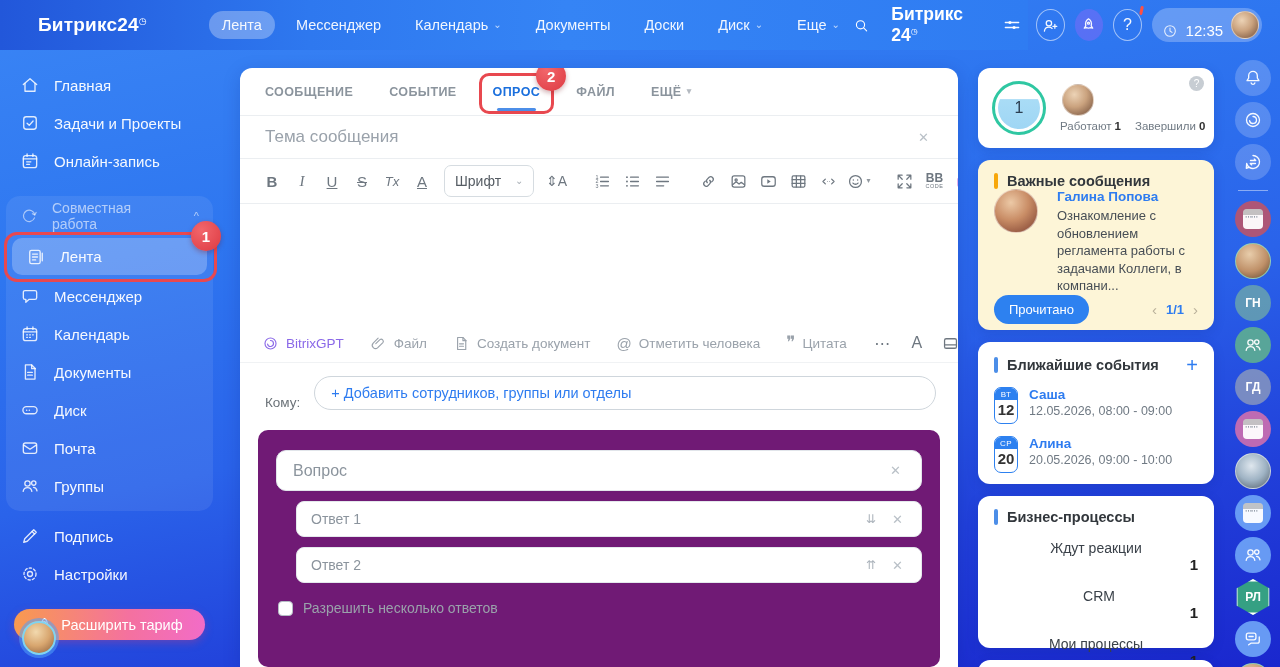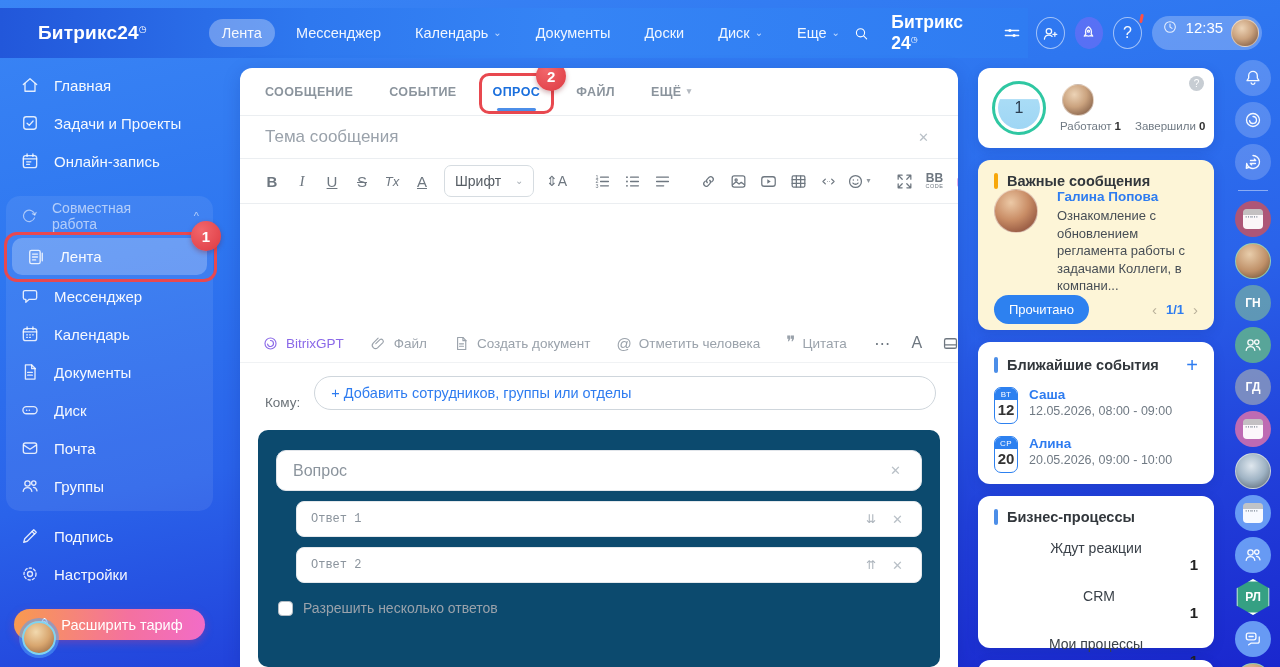--- a/index.html
+++ b/index.html
@@ -5,40 +5,40 @@
   * { margin:0; padding:0; box-sizing:border-box; }
   html,body { width:1280px; height:667px; overflow:hidden; }
   body {
     font-family:"Liberation Sans", sans-serif;
     background:linear-gradient(168deg,#3a85f5 0%, #2e76f0 30%, #2a63ea 55%, #2140da 78%, #1a27ce 100%);
     position:relative; color:#fff;
   }
   svg.ic { stroke:currentColor; fill:none; stroke-width:1.6; stroke-linecap:round; stroke-linejoin:round; display:block; }
 
   
-  .topbar { position:absolute; top:8px; left:0; width:1028px; height:50px;
+  .topbar { position:absolute; top:0; left:0; width:1028px; height:50px;
     background:linear-gradient(90deg,#2257da 0%, #2e78ef 30%, #3584f5 55%, #2f7cf2 100%);
     display:flex; align-items:center; }
   .burger { width:22px; margin-left:22px; cursor:pointer; color:rgba(255,255,255,.9); }
   .burger div { height:2px; background:currentColor; border-radius:2px; margin:4px 0; }
   .logo { font-size:19px; font-weight:700; margin-left:16px; letter-spacing:.2px; }
   .logo sup { font-size:9px; font-weight:400; }
   .topnav { display:flex; align-items:center; gap:8px; margin-left:62px; }
   .topnav-item { font-size:14.5px; color:rgba(255,255,255,.93); padding:6px 13px; border-radius:18px; cursor:pointer; display:flex; align-items:center; gap:5px; white-space:nowrap; }
   .topnav-item.active { background:rgba(255,255,255,.30); }
   .chev { font-size:10px; opacity:.75; line-height:1; }
   .topbar-right { margin-left:auto; display:flex; align-items:center; gap:10px; margin-right:14px; }
   .search-box { display:flex; align-items:center; gap:22px; cursor:pointer; margin-right:8px; }
   .search-brand { font-size:17.5px; font-weight:700; }
   .search-brand sup { font-size:8px; font-weight:400; }
   .tb-circle { width:32px; height:32px; border-radius:50%; display:flex; align-items:center; justify-content:center; color:rgba(255,255,255,.95); cursor:pointer; position:relative; }
   .tb-outline { border:1.5px solid rgba(255,255,255,.55); }
   .tb-rocketbg { background:rgba(122,108,248,.55); }
   .red-tick { position:absolute; top:-4px; right:-2px; width:3px; height:9px; background:#ff5044; border-radius:2px; transform:rotate(12deg); }
-  .time-pill { display:flex; align-items:flex-start; gap:8px; background:rgba(255,255,255,.26); border-radius:18px; padding:3px 3px 3px 10px; cursor:pointer; }
+  .time-pill { display:flex; align-items:flex-end; gap:8px; background:rgba(255,255,255,.26); border-radius:18px; padding:3px 3px 3px 10px; cursor:pointer; }
   .time-pill .t { font-size:15px; font-weight:500; }
   .avatar { border-radius:50%; background:radial-gradient(circle at 38% 32%, #ecd3b6 0%, #caa27e 45%, #6d4a36 100%); border:1px solid rgba(255,255,255,.5); }
   .av28 { width:28px; height:28px; }
 
   
   .sidebar { position:absolute; top:50px; left:0; width:219px; height:617px; padding-top:16px; }
   .sb-item { display:flex; align-items:center; gap:14px; height:38px; padding:0 12px 0 20px; font-size:15px; color:rgba(255,255,255,.95); cursor:pointer; }
   .sb-item .icon { width:20px; height:20px; color:rgba(255,255,255,.85); flex:none; }
   .sb-section { background:rgba(255,255,255,.08); border-radius:14px; margin:16px 6px 0 6px; padding-bottom:6px; }
   .sb-section .sb-item { padding-left:14px; }
@@ -83,27 +83,27 @@
   .actions-row { display:flex; align-items:center; height:38px; padding:0 22px; gap:26px; flex:none; }
   .act { display:flex; align-items:center; gap:7px; font-size:13.5px; color:#9aa2ab; cursor:pointer; white-space:nowrap; }
   .act .icon { width:17px; height:17px; }
   .act.gpt { color:#8a68e8; }
   .act-right { margin-left:auto; display:flex; align-items:center; gap:14px; color:#6e7780; }
   .act-right .fbtn { min-width:20px; }
   .to-row { display:flex; align-items:flex-end; padding:13px 22px 14px 25px; gap:14px; border-top:1px solid #f0f2f4; flex:none; }
   .to-label { font-size:13.5px; color:#6b7278; flex:none; }
   .to-input { flex:1; height:34px; border:1px solid #cfd6dc; border-radius:17px; padding:0 16px; font-size:14.5px; font-family:inherit; color:#2e7cf0; outline:none; background:#fff; }
   .to-input::placeholder { color:#2e7cf0; }
-  .poll-area { margin:6px 18px 0 18px; background:#0c4a6e; border-radius:10px; padding:20px 18px; flex:1 0 auto; }
+  .poll-area { margin:6px 18px 0 18px; background:#701a75; border-radius:10px; padding:20px 18px; flex:1 0 auto; }
   .q-box { background:#fff; border:1px solid #e1e5ea; border-radius:10px; height:41px; display:flex; align-items:center; padding:0 16px; box-shadow:0 1px 2px rgba(40,60,90,.05); }
   .q-input { flex:1; border:none; outline:none; font-size:16px; font-family:inherit; color:#333; background:transparent; }
   .q-input::placeholder { color:#8b949d; }
   .ans-box { background:#fff; border:1px solid #e4e8ec; border-radius:8px; height:36px; display:flex; align-items:center; padding:0 14px; margin:10px 0 0 20px; }
   .ans-box:first-of-type { margin-top:18px; }
-  .ans-input { flex:1; border:none; outline:none; font-size:12px; font-family:Liberation Mono, monospace; color:#333; background:transparent; }
+  .ans-input { flex:1; border:none; outline:none; font-size:14px; font-family:Liberation Sans, sans-serif; color:#333; background:transparent; }
   .ans-input::placeholder { color:#8b949d; }
   .arrow-g { color:#aab2ba; font-size:12px; cursor:pointer; margin-right:12px; }
   .multi-row { display:flex; align-items:center; gap:10px; margin:17px 0 0 2px; cursor:pointer; }
   .cbx { width:15px; height:15px; border:1.5px solid #b4bcc4; border-radius:4px; background:#fff; }
   .multi-label { font-size:14px; color:#9aa2ab; }
 
   
   .rpanel { position:absolute; left:978px; top:68px; width:236px; display:flex; flex-direction:column; gap:12px; }
   .rcard { background:#fff; border-radius:12px; color:#333; box-shadow:0 3px 12px rgba(10,30,120,.16); position:relative; }
   .presence { height:80px; display:flex; align-items:center; padding:0 14px; gap:14px; }

